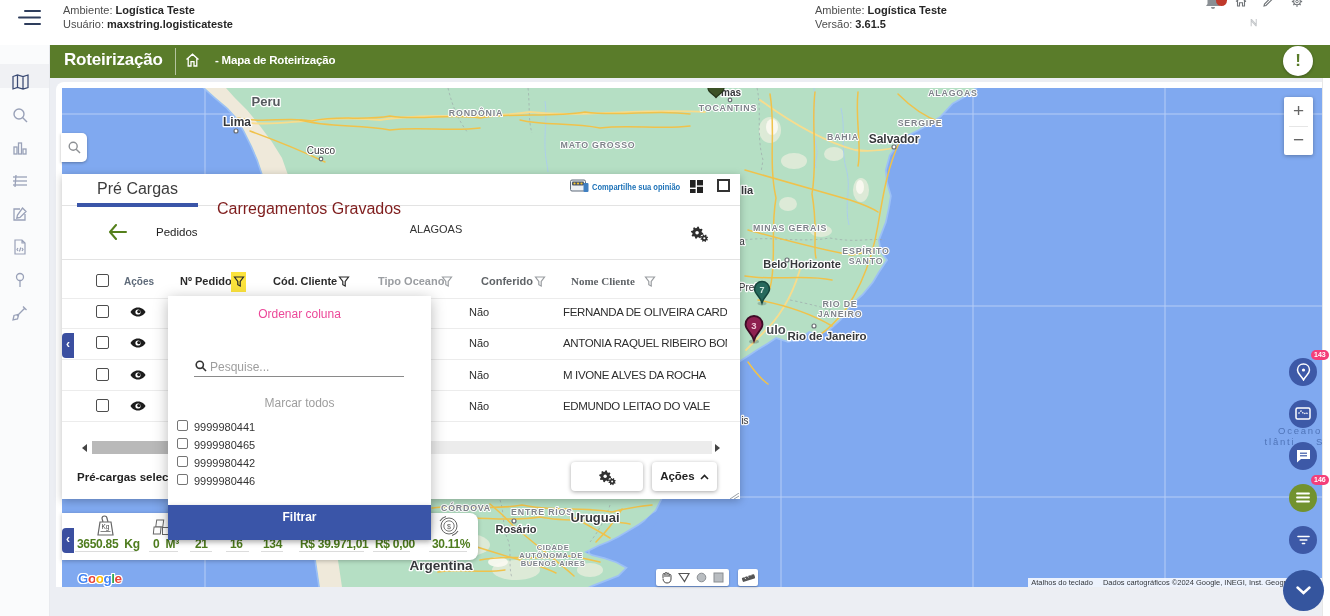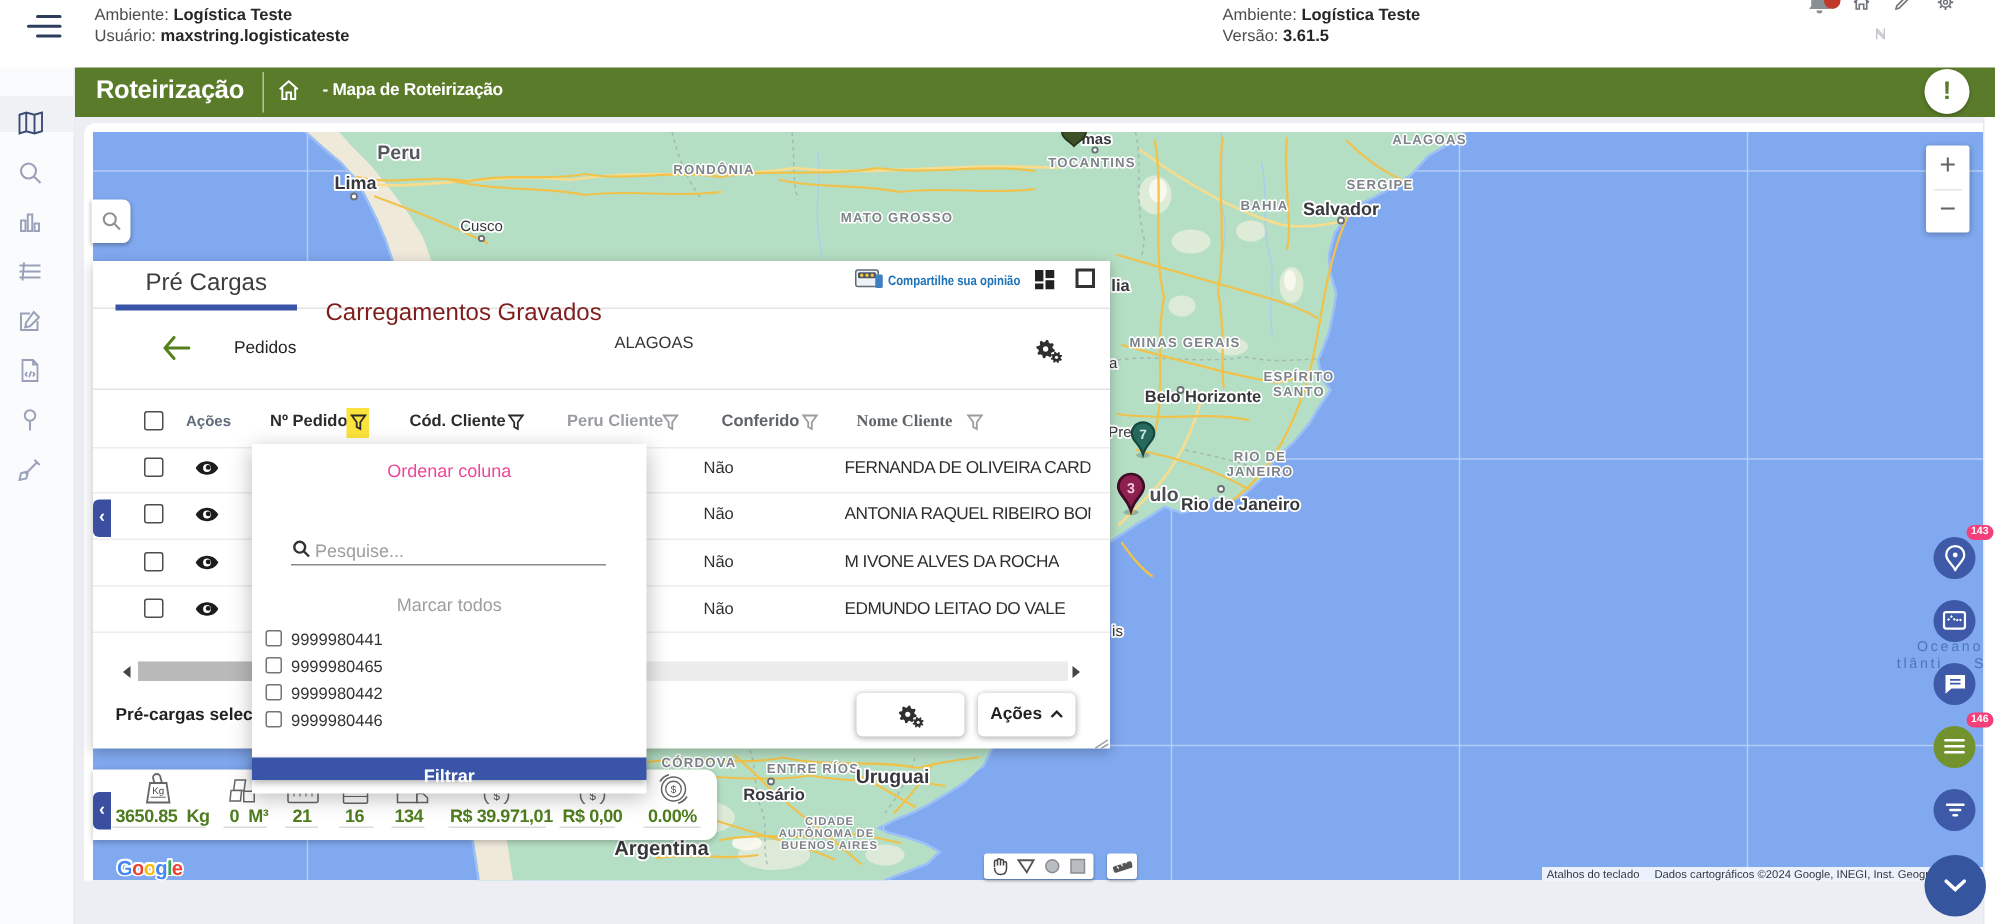--- a/index.html
+++ b/index.html
@@ -56,21 +56,21 @@
   #stats { left:62px; top:513px; width:416px; height:47px; background:#fff; border-radius:0 8px 8px 0; box-shadow:0 1px 4px rgba(0,0,0,.25); z-index:20; }
   .sv { position:absolute; top:24px; font-size:12px; font-weight:bold; color:#4e7c1e; white-space:nowrap; letter-spacing:-.3px; }
   .su { position:absolute; top:38px; height:1px; background:#dcdcdc; }
   .sic { position:absolute; }
 
   
   .sidetab { position:absolute; left:62px; width:12px; height:25px; background:#3b4fa0; border-radius:4px 0 0 4px; z-index:22; color:#fff; text-align:center; font-size:12px; font-weight:bold; line-height:23px; }
 
   
   #dropdown { left:168px; top:296px; width:263px; height:233px; background:#fff; box-shadow:0 3px 14px rgba(0,0,0,.28); z-index:35; }
-  #filtrar { position:absolute; left:0; top:209px; width:263px; height:15px; background:#3a55a8; color:#fff; font-weight:bold; font-size:12px; text-align:center; line-height:24px; box-shadow:0 2px 5px rgba(0,0,0,.3); }
+  #filtrar { position:absolute; left:0; top:209px; width:263px; height:35px; background:#3a55a8; color:#fff; font-weight:bold; font-size:12px; text-align:center; line-height:24px; box-shadow:0 2px 5px rgba(0,0,0,.3); }
   .cb { width:13px; height:13px; border:1.8px solid #4d4d4d; border-radius:2px; background:#fff; }
   .hdrtxt { font-size:11px; font-weight:bold; white-space:nowrap; }
   .funnel { width:12px; height:13px; color:#2b2b2b; }
   .funnel2 { width:12px; height:13px; color:#9a9da1; }
   .rowline { left:0; width:678px; height:1px; background:#ececec; }
   .eye { left:68px; width:16px; height:10px; }
   .nao { left:407px; font-size:11px; color:#2e2e2e; }
   .nome { left:501px; font-size:11.5px; color:#2e2e2e; white-space:nowrap; max-width:164px; overflow:hidden; letter-spacing:-.35px; }
   .pbtn { position:absolute; height:29px; background:#fff; border-radius:4px; box-shadow:0 1px 4px rgba(0,0,0,.35); }
   .dcb { left:9px; width:11px; height:11px; border:1.5px solid #757575; border-radius:2px; background:#fff; }
@@ -455,21 +455,21 @@
     <div class="abs hdrtxt" style="left:62px;top:102px;color:#5f6b7a;font-size:10px;">Ações</div>
     <div class="abs hdrtxt" style="left:118px;top:101px;color:#2b2b2b;">Nº Pedido</div>
     <div class="abs" style="left:169px;top:98px;width:15px;height:20px;background:#fce33c;"></div>
     <svg class="abs funnel" style="left:171px;top:101px;">
         <use href="#fun"></use>
       </svg>
     <div class="abs hdrtxt" style="left:211px;top:101px;color:#2b2b2b;">Cód. Cliente</div>
     <svg class="abs funnel" style="left:276px;top:101px;">
         <use href="#fun"></use>
       </svg>
-    <div class="abs hdrtxt" style="left:316px;top:101px;color:#9a9da1;">Peru Cliente</div>
+    <div class="abs hdrtxt" style="left:316px;top:101px;color:#9a9da1;">Tipo Oceano</div>
     <svg class="abs funnel2" style="left:379px;top:101px;">
         <use href="#fun"></use>
       </svg>
     <div class="abs hdrtxt" style="left:419px;top:101px;color:#606468;">Conferido</div>
     <svg class="abs funnel2" style="left:472px;top:101px;">
         <use href="#fun"></use>
       </svg>
     <div class="abs hdrtxt" style="left:509px;top:101px;color:#606468;font-family:Liberation Serif, serif;">Nome Cliente</div>
     <svg class="abs funnel2" style="left:582px;top:101px;">
         <use href="#fun"></use>
@@ -592,21 +592,21 @@
       <text x="13" y="13.5" font-size="7" fill="#555" text-anchor="middle" font-family="Liberation Sans">$</text>
       <path d="M4,6 a10,10 0 0 1 6,-4.5 M22,16 a10,10 0 0 1 -6,4.5" fill="none" stroke="#666" stroke-width="1.1"></path>
     </svg>
     <div class="sv" style="left:15px;">3650.85&nbsp;&nbsp;Kg</div>
     <div class="sv" style="left:91px;">0&nbsp;&nbsp;M³</div>
     <div class="sv" style="left:133px;">21</div>
     <div class="sv" style="left:168px;">16</div>
     <div class="sv" style="left:201px;">134</div>
     <div class="sv" style="left:238px;">R$&nbsp;39.971,01</div>
     <div class="sv" style="left:313px;">R$&nbsp;0,00</div>
-    <div class="sv" style="left:370px;">0.00%</div>
+    <div class="sv" style="left:370px;">30.11%</div>
     <div class="su" style="left:13px;width:62px;"></div>
     <div class="su" style="left:87px;width:29px;"></div>
     <div class="su" style="left:128px;width:22px;"></div>
     <div class="su" style="left:164px;width:23px;"></div>
     <div class="su" style="left:199px;width:22px;"></div>
     <div class="su" style="left:237px;width:65px;"></div>
     <div class="su" style="left:311px;width:37px;"></div>
     <div class="su" style="left:367px;width:38px;"></div>
   </div>
   <div class="abs sidetab" style="top:333px;">‹</div>

